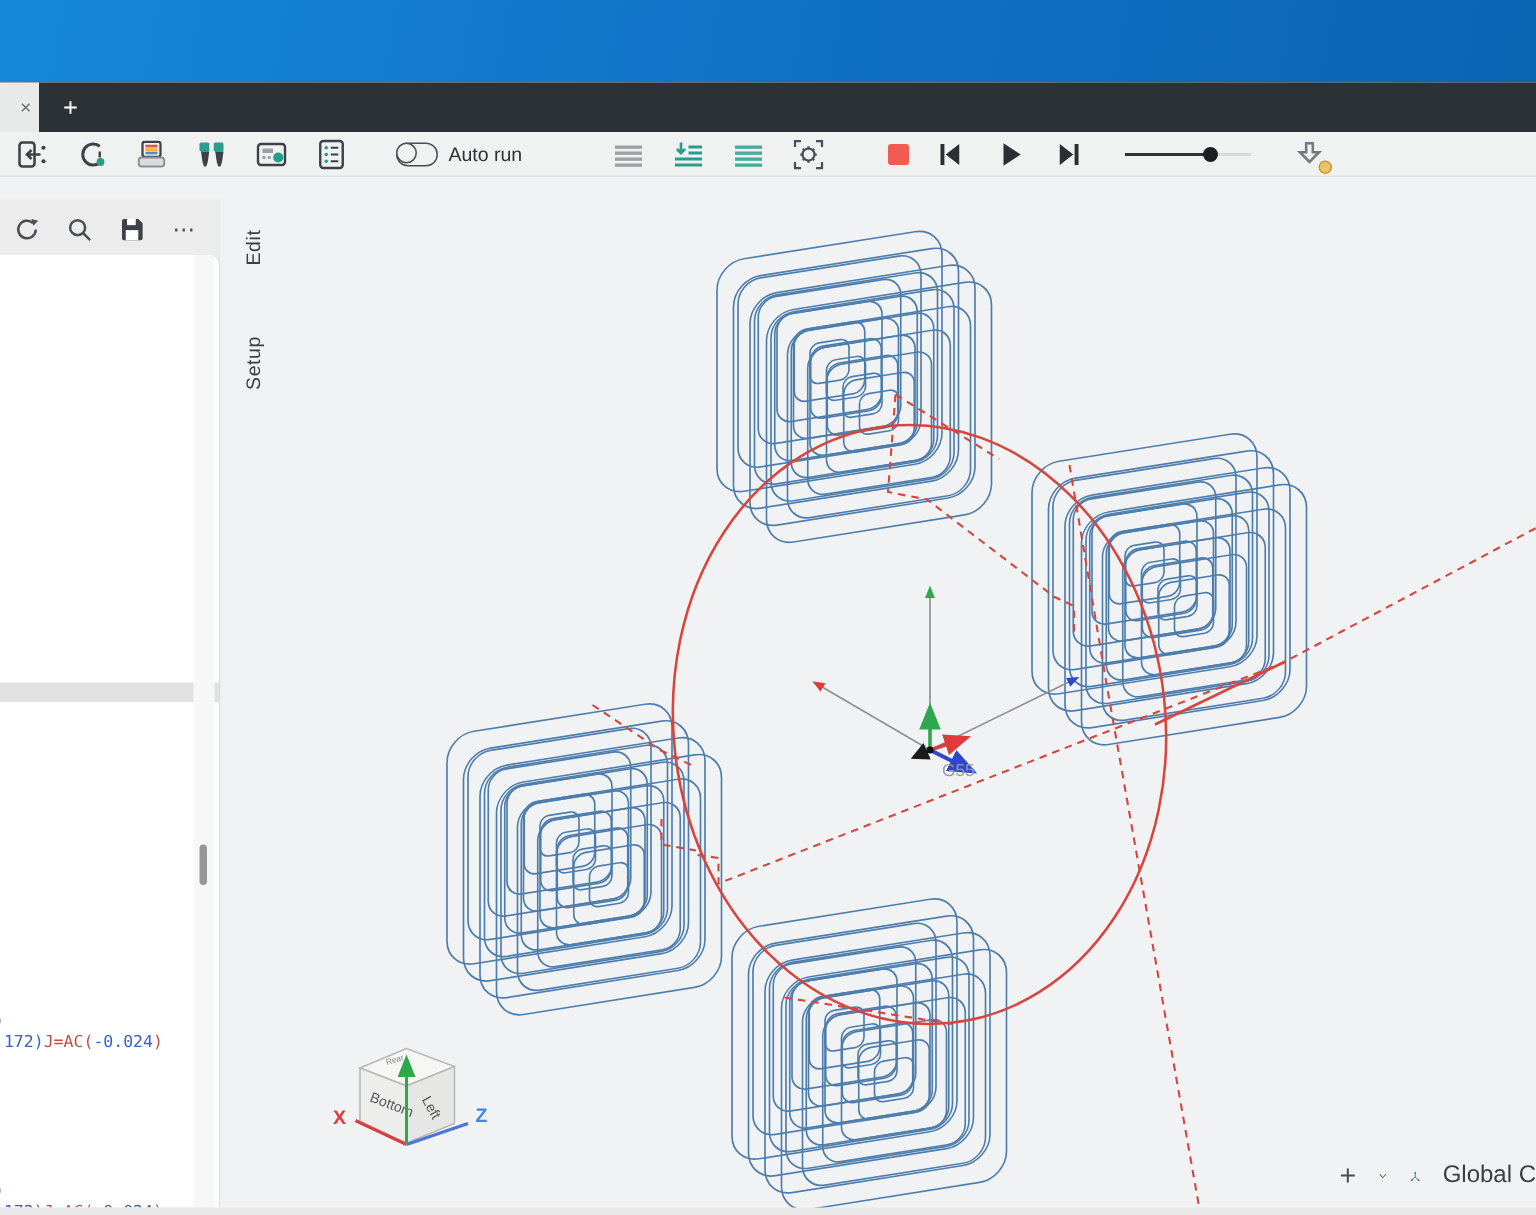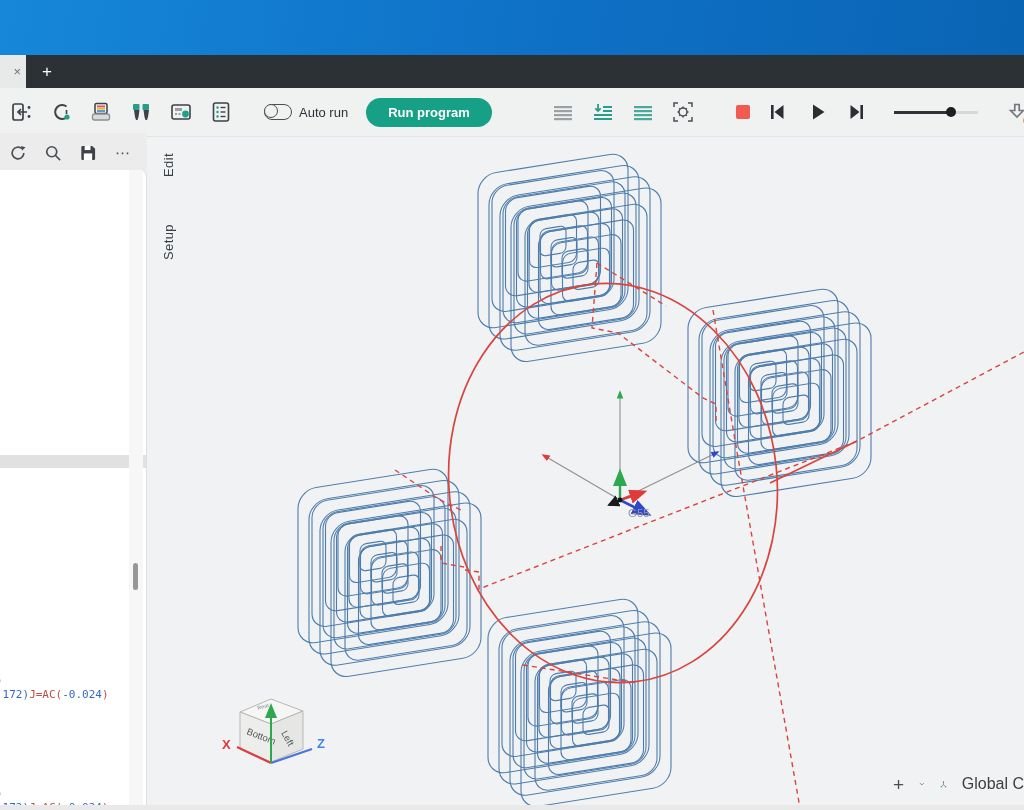--- a/index.html
+++ b/index.html
@@ -12,21 +12,21 @@
   
   .titlebar{left:0;top:0;width:1024px;height:55px;
     background:linear-gradient(100deg,#1687d9 0%,#0e70c5 55%,#0a64b4 100%);}
   .tabstrip{left:0;top:55px;width:1024px;height:33px;background:#2c3135;display:flex;align-items:center;}
   .tabstub{position:absolute;left:0;top:0;width:26px;height:33px;background:#e8eaea;
     display:flex;align-items:center;justify-content:flex-end;padding-right:5px;box-sizing:border-box;}
   .tabstub .x{color:#6d7276;font-size:13px;line-height:1;}
   .newtab{position:absolute;left:34px;top:0;width:26px;height:33px;color:#fff;font-size:17px;
     display:flex;align-items:center;justify-content:center;cursor:pointer;}
   
-  .toolbar{left:0;top:88px;width:1024px;height:49px;background:#f0f1f1;border-bottom:1px solid #e2e3e3;
+  .toolbar{left:0;top:88px;width:1024px;height:30px;background:#f0f1f1;border-bottom:1px solid #e2e3e3;
     display:flex;align-items:center;box-sizing:border-box;padding-left:8px;}
   .tbtn{width:26px;height:26px;margin-right:14px;display:flex;align-items:center;justify-content:center;flex:0 0 auto;}
   .autorun{display:flex;align-items:center;gap:7px;margin-left:16px;font-size:13px;color:#2d3237;flex:0 0 auto;}
   .tgl{width:26px;height:14px;border:1.6px solid #4a4f54;border-radius:8px;position:relative;display:inline-block;}
   .tgl:before{content:"";position:absolute;left:-1px;top:-1px;width:12px;height:12px;border:1.6px solid #4a4f54;
     border-radius:50%;background:#f0f1f1;}
   .runbtn{margin-left:18px;background:#16a085;color:#fff;border:none;border-radius:15px;
     height:29px;padding:0 22px;font-size:13px;font-weight:bold;font-family:inherit;flex:0 0 auto;}
   .stopbtn{width:14px;height:14px;background:#f15b52;border-radius:2px;margin:0 14px 0 26px;flex:0 0 auto;}
   .slider{width:84px;height:26px;position:relative;margin-right:26px;flex:0 0 auto;}
@@ -285,21 +285,20 @@
       <line x1="11.5" y1="7.5" x2="16.5" y2="7.5" stroke="#3c4247" stroke-width="1.4"></line>
       <line x1="11.5" y1="12" x2="16.5" y2="12" stroke="#3c4247" stroke-width="1.4"></line>
       <line x1="11.5" y1="16.5" x2="16.5" y2="16.5" stroke="#3c4247" stroke-width="1.4"></line>
     </svg>
   </div>
 
   <div class="autorun">
     <span class="tgl"></span>
     <span>Auto run</span>
   </div>
-  <button class="runbtn">Run program</button>
 
   <div class="tbtn" style="margin-left:58px">
     <svg width="24" height="24" viewBox="0 0 24 24">
       <g fill="#9aa0a3">
           <rect x="3" y="6" width="18" height="2.2"></rect>
           <rect x="3" y="10" width="18" height="2.2"></rect>
       <rect x="3" y="14" width="18" height="2.2"></rect>
           <rect x="3" y="18" width="18" height="2.2"></rect>
         </g>
     </svg>

